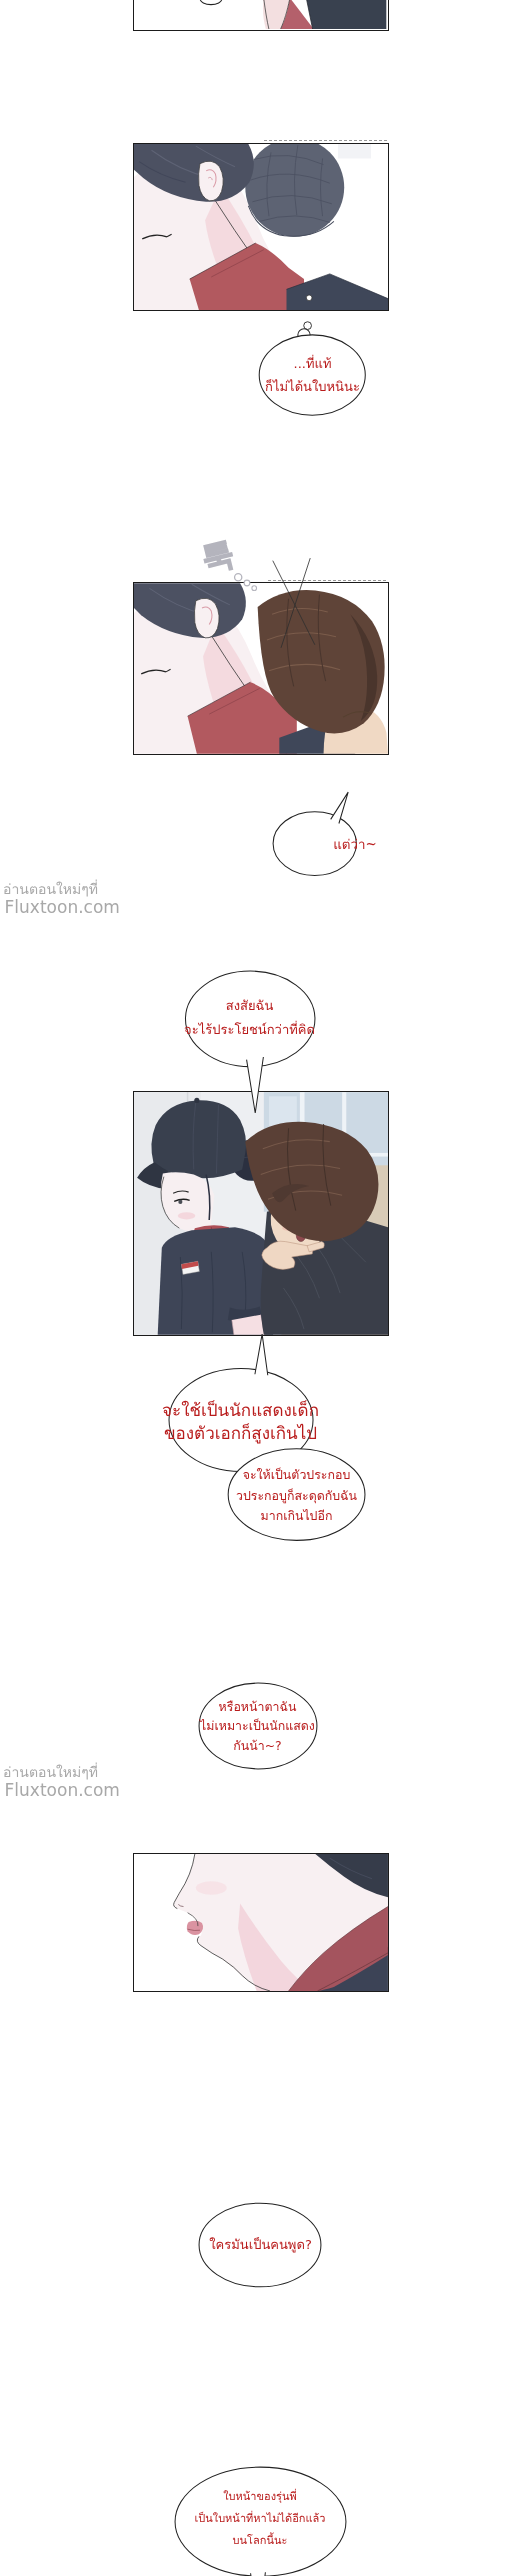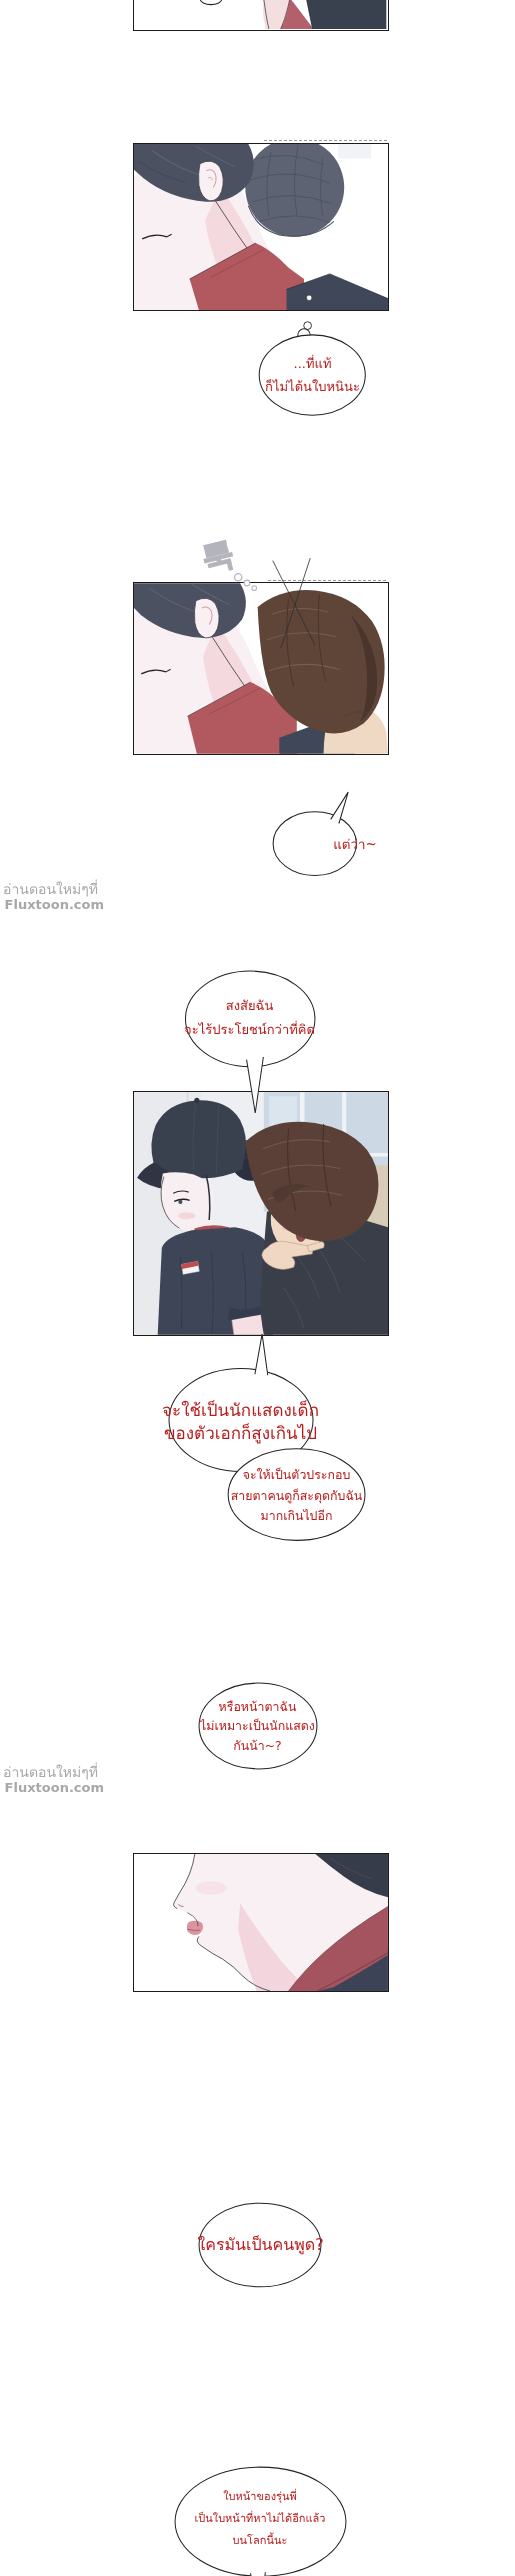--- a/index.html
+++ b/index.html
@@ -6,21 +6,21 @@
   #page{position:relative;width:515px;height:3144px;background:#ffffff;overflow:hidden;
         font-family:"DejaVu Sans",sans-serif;}
   .abs{position:absolute;}
   .panel{position:absolute;background:#fff;box-sizing:border-box;border:1px solid #1b1b1b;}
   .panel svg{display:block;}
   .bubble-text{position:absolute;display:flex;flex-direction:column;align-items:center;
     justify-content:center;text-align:center;color:#b91c1c;z-index:6;}
   .bubble-text .line{white-space:nowrap;}
   .wm{position:absolute;color:#a8a8a8;z-index:8;line-height:1.12;}
   .wm .l1{font-size:14px;}
-  .wm .l2{font-size:13px;padding-left:1.5px;font-weight:bold;}
+  .wm .l2{font-size:17px;padding-left:1.5px;}
   .sfx{position:absolute;z-index:4;color:#ffffff;font-weight:bold;font-size:32px;
     transform:rotate(-14deg);-webkit-text-stroke:1.3px #b4b4bd;
     text-shadow:0 0 1px #c6c6cf;}
   .dash-ticks{position:absolute;height:0;border-top:1px dashed #444;opacity:.55;z-index:2;}
   .bsvg{position:absolute;z-index:5;overflow:visible;}
   .spike{position:absolute;z-index:6;overflow:visible;}
 </style>
 </head>
 <body>
 
@@ -229,21 +229,21 @@
     <ellipse cx="467" cy="2757" rx="140" ry="100" fill="#ffffff" stroke="#222" stroke-width="2"></ellipse>
     <path d="M494,2668 L508,2590 L519,2670" fill="#ffffff" stroke="#222" stroke-width="2"></path>
     <ellipse cx="575" cy="2902" rx="133" ry="89" fill="#ffffff" stroke="#222" stroke-width="2"></ellipse>
   </svg>
   <div class="bubble-text" style="left:176px;top:1399px;width:129px;height:46px;font-size:17px;line-height:23px;">
     <div class="line">จะใช้เป็นนักแสดงเด็ก</div>
     <div class="line">ของตัวเอกก็สูงเกินไป</div>
   </div>
   <div class="bubble-text" style="left:232px;top:1465px;width:129px;height:62px;font-size:12.4px;line-height:20.6px;">
     <div class="line">จะให้เป็นตัวประกอบ</div>
-    <div class="line">สายตาคนดูก็สะดุดกับฉัน</div>
+    <div class="line">วประกอบูก็สะดุดกับฉัน</div>
     <div class="line">มากเกินไปอีก</div>
   </div>
 
   <svg class="bsvg" style="left:197px;top:1681px;" width="122" height="90" viewBox="382 3263 236 174">
     <ellipse cx="500" cy="3350" rx="114" ry="83" fill="#ffffff" stroke="#222" stroke-width="2"></ellipse>
   </svg>
   <div class="bubble-text" style="left:201px;top:1696px;width:113px;height:60px;font-size:12.4px;line-height:19.6px;">
     <div class="line">หรือหน้าตาฉัน</div>
     <div class="line">ไม่เหมาะเป็นนักแสดง</div>
     <div class="line">กันน้า~?</div>
@@ -273,21 +273,21 @@
         <path d="M300,266 Q330,226 368,192 Q420,146 493,102 L493,196 Q436,232 388,258 Q368,264 356,266 Z" fill="#a4545e"></path>
         <path d="M300,266 Q330,226 368,192 Q420,146 493,102" stroke="#5f3038" stroke-width="1.2" fill="none"></path>
         <path d="M356,266 Q400,244 493,192" stroke="#5f3038" stroke-width="1.2" fill="none"></path>
       </g>
     </svg>
   </div>
 
   <svg class="bsvg" style="left:197px;top:2201px;" width="126" height="88" viewBox="383 4272 244 170">
     <ellipse cx="505" cy="4357" rx="118" ry="81" fill="#ffffff" stroke="#222" stroke-width="2"></ellipse>
   </svg>
-  <div class="bubble-text" style="left:204px;top:2233px;width:113px;height:23px;font-size:16px;line-height:23px;">
+  <div class="bubble-text" style="left:204px;top:2233px;width:113px;height:23px;font-size:13px;line-height:23px;">
     <div class="line">ใครมันเป็นคนพูด?</div>
   </div>
 
   <svg class="bsvg" style="left:173px;top:2465px;" width="175" height="170" viewBox="335 4785 340 330">
     <ellipse cx="505" cy="4895" rx="166" ry="106" fill="#ffffff" stroke="#222" stroke-width="2"></ellipse>
   </svg>
   <svg class="spike" style="left:247px;top:2563px;" width="23" height="70" viewBox="480 4975 45 135">
     <path d="M487,4994 L502,5104 L516,4992" fill="#ffffff" stroke="#222" stroke-width="2"></path>
   </svg>
   <div class="bubble-text" style="left:180px;top:2485px;width:160px;height:67px;font-size:11px;line-height:22px;">

